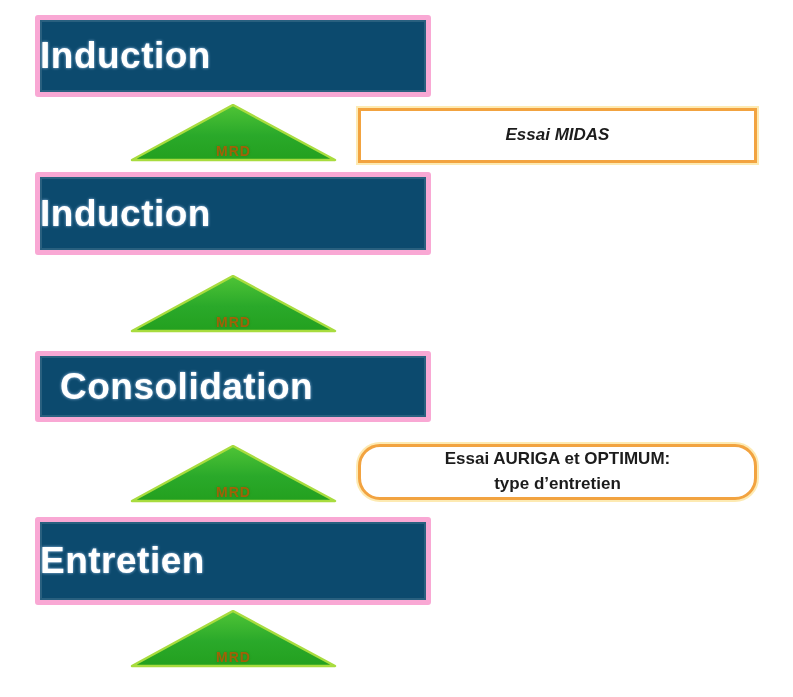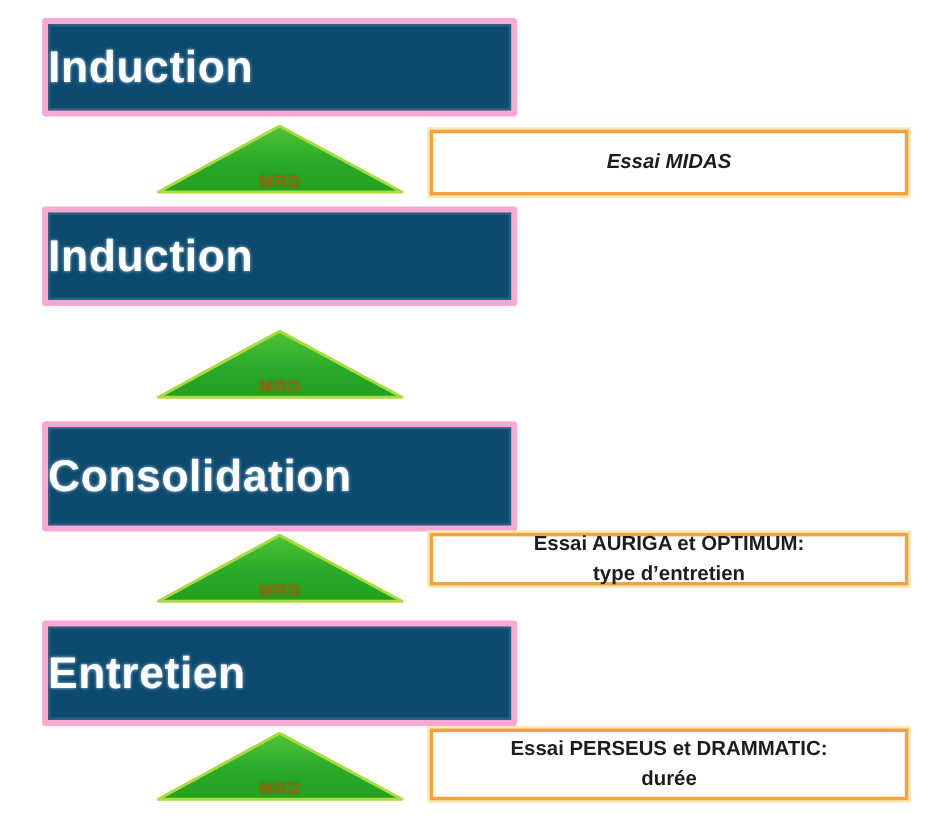--- a/index.html
+++ b/index.html
@@ -117,41 +117,37 @@
   <div class="stage-box" style="top:172px;height:83px;">
     <span class="stage-label">Induction</span>
   </div>
   <div class="mrd-triangle" style="top:275px;">
     <svg viewBox="0 0 207 58" preserveAspectRatio="none">
       <polygon points="103,1 205,56 2,56" fill="url(#triGrad)" stroke="#a8dc3e" stroke-width="2.5" stroke-linejoin="round"></polygon>
     </svg>
     <span class="mrd-label">MRD</span>
   </div>
 
-  <div class="stage-box" style="top:351px;height:92px;">
+  <div class="stage-box" style="top:351px;height:71px;padding-left:20px;">
     <span class="stage-label">Consolidation</span>
   </div>
   <div class="mrd-triangle" style="top:445px;">
     <svg viewBox="0 0 207 58" preserveAspectRatio="none">
       <polygon points="103,1 205,56 2,56" fill="url(#triGrad)" stroke="#a8dc3e" stroke-width="2.5" stroke-linejoin="round"></polygon>
     </svg>
     <span class="mrd-label">MRD</span>
   </div>
-  <div class="trial-box" style="top:444px;height:44px;">
+  <div class="trial-box" style="top:444px;height:56px;border-radius:22px;">
     <span class="trial-line">Essai AURIGA et OPTIMUM:</span>
     <span class="trial-line">type d’entretien</span>
   </div>
 
   <div class="stage-box" style="top:517px;height:88px;">
     <span class="stage-label">Entretien</span>
   </div>
   <div class="mrd-triangle" style="top:610px;">
     <svg viewBox="0 0 207 58" preserveAspectRatio="none">
       <polygon points="103,1 205,56 2,56" fill="url(#triGrad)" stroke="#a8dc3e" stroke-width="2.5" stroke-linejoin="round"></polygon>
     </svg>
     <span class="mrd-label">MRD</span>
   </div>
-  <div class="trial-box" style="top:607px;height:60px;">
-    <span class="trial-line">Essai PERSEUS et DRAMMATIC:</span>
-    <span class="trial-line">durée</span>
-  </div>
 
 </div>
 
 </body></html>

